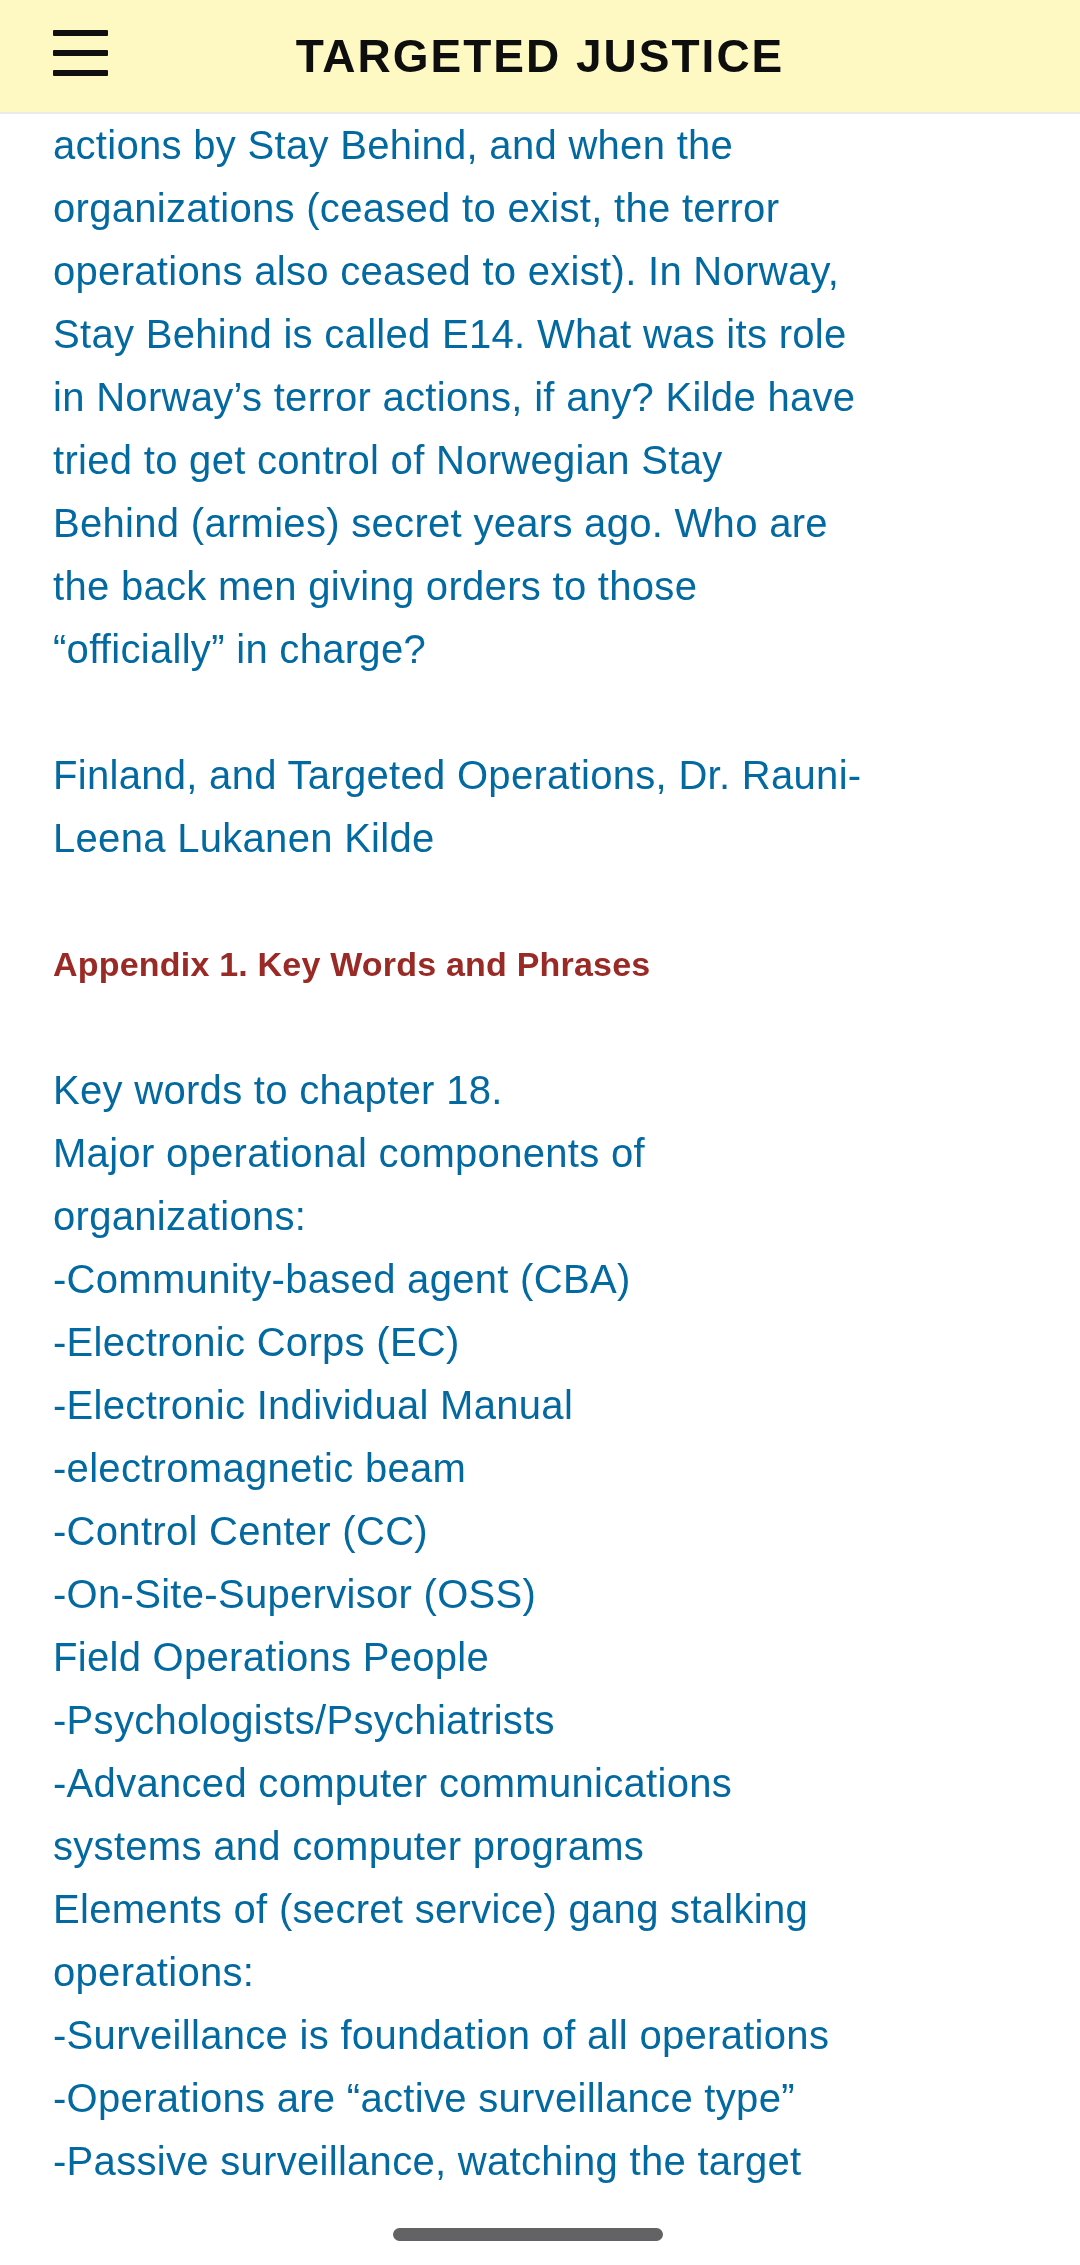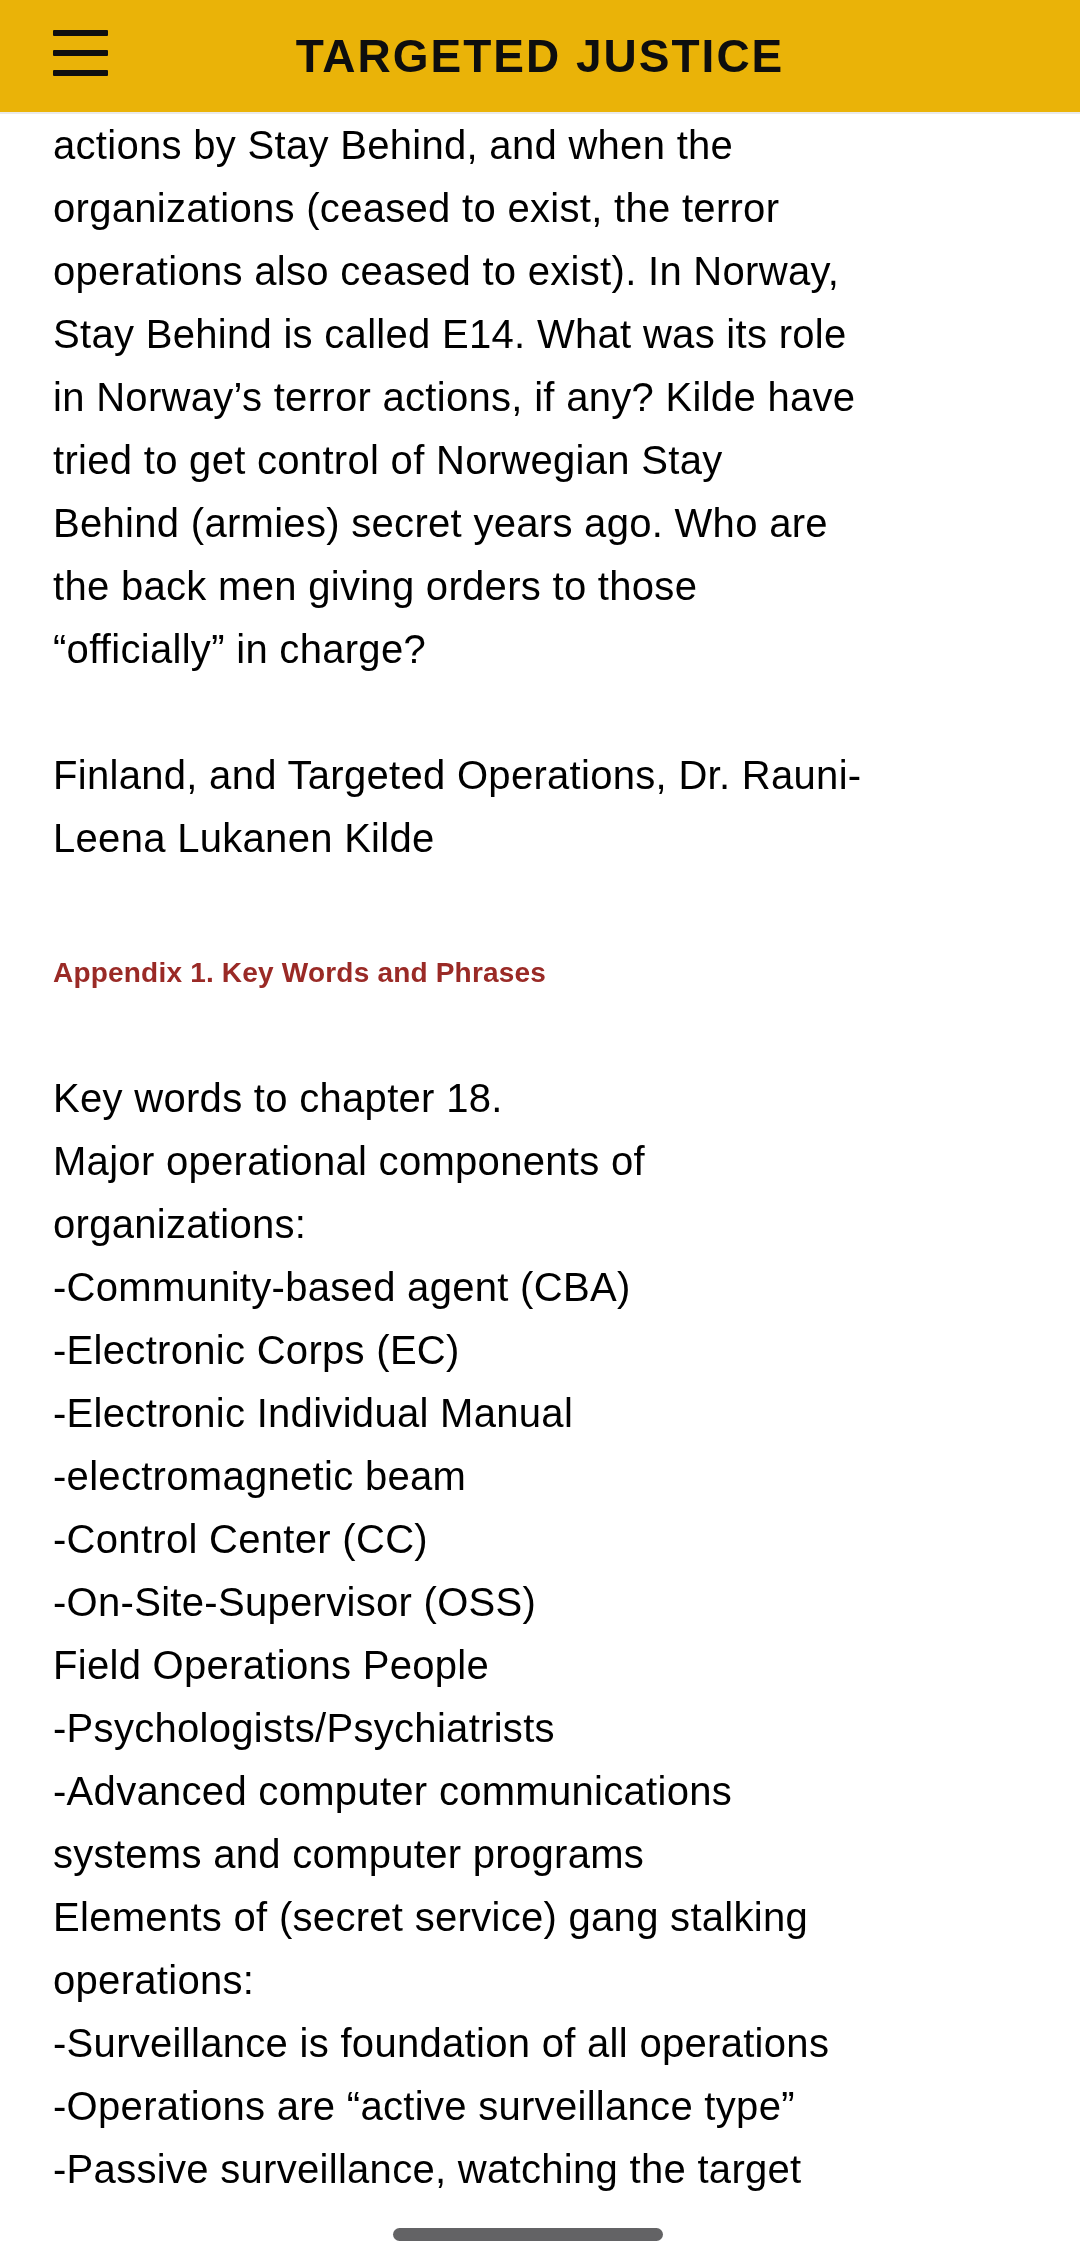--- a/index.html
+++ b/index.html
@@ -6,21 +6,21 @@
   body{
     width:1080px;height:2265px;
     background:#ffffff;
     font-family:"Liberation Sans",sans-serif;
     overflow:hidden;
     position:relative;
   }
   
   .header{
     height:112px;
-    background:#eab308;
+    background:#fef9c3;
     border-bottom:2px solid #eaeaea;
     position:relative;
     display:flex;align-items:center;justify-content:center;
   }
   .hamburger{
     position:absolute;left:53px;top:30px;
     width:55px;height:46px;
     display:flex;flex-direction:column;justify-content:space-between;
     cursor:pointer;
   }
@@ -32,27 +32,26 @@
     color:#0e0e0e;
     cursor:pointer;
   }
   
   .main{
     padding-left:53px;padding-right:40px;
   }
   .line{
     height:63px;line-height:63px;white-space:nowrap;
     font-size:40px;font-weight:300;letter-spacing:0.3px;
-    color:#000000;
+    color:#0369a1;
   }
   .line.spacer{height:63px;}
   .line.heading{
-    font-size:28px;font-weight:bold;letter-spacing:0.2px;
+    font-size:34px;font-weight:bold;letter-spacing:0.2px;
     color:#9a2a26;
-    margin-top:8px;
   }
   
   .scroll-indicator{
     position:absolute;
     left:393px;top:2228px;
     width:270px;height:13px;
     border-radius:7px;
     background:rgba(86,86,88,0.92);
   }
 </style>

